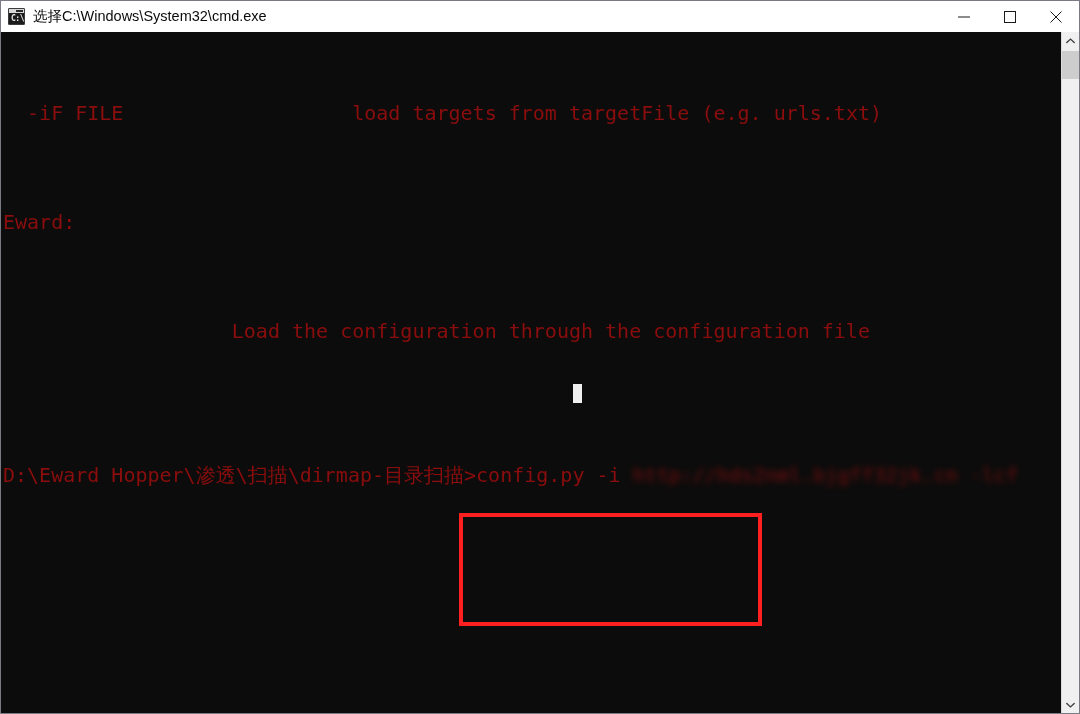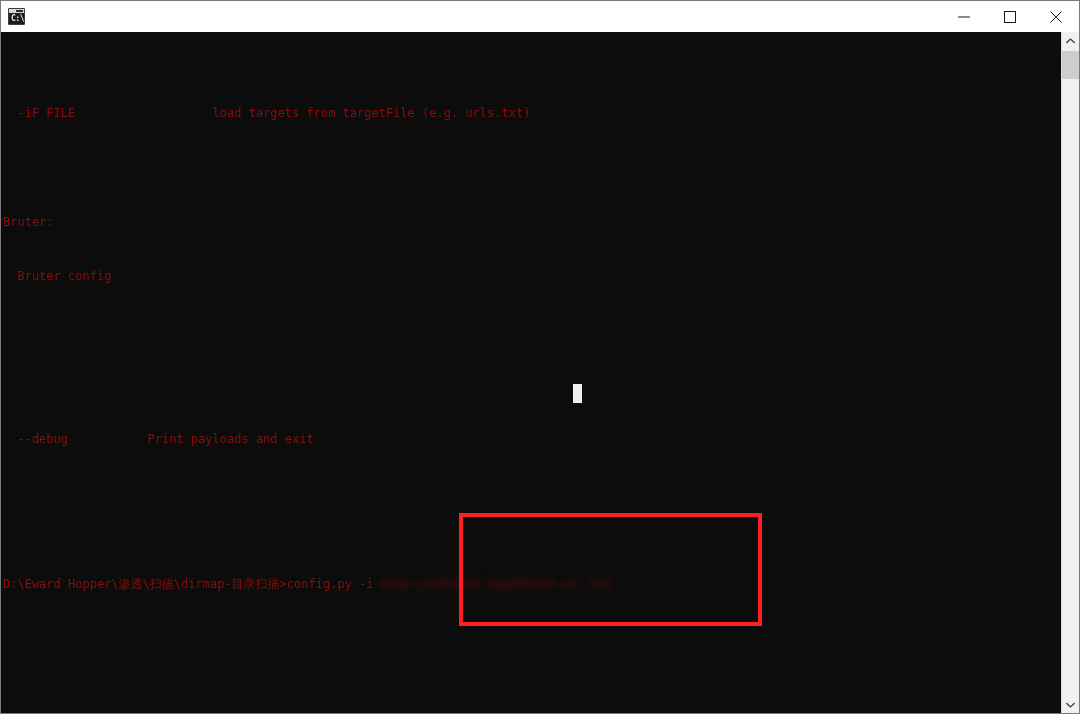--- a/index.html
+++ b/index.html
@@ -105,21 +105,21 @@
     background: #0c0c0c;
     overflow: hidden;
   }
   .term-inner {
     position: absolute;
     left: 0;
     top: 0;
     width: 1060px;
     height: 682px;
     font-family: "DejaVu Sans Mono", "Liberation Mono", monospace;
-    font-size: 12px;
+    font-size: 20px;
     line-height: 18.1px;
     white-space: pre;
     letter-spacing: 0px;
   }
   .line {
     height: 18.1px;
     white-space: pre;
     padding-left: 2px;
   }
   .red     { color: #8b0d0d; }
@@ -192,20 +192,21 @@
 </head>
 <body>
 
 <div class="window">
 
   <div class="titlebar">
     <div class="title-icon">
       <div class="bar"></div>
       <div class="glyph">C:\</div>
     </div>
+    <div class="title-text">选择C:\Windows\System32\cmd.exe</div>
 
     <div class="win-controls">
       <div class="win-btn">
         <svg width="12" height="12" viewBox="0 0 12 12">
             <rect x="0" y="5.5" width="12" height="1" fill="#1a1a1a"></rect>
           </svg>
       </div>
       <div class="win-btn">
         <svg width="12" height="12" viewBox="0 0 12 12">
             <rect x="0.5" y="0.5" width="11" height="11" fill="none" stroke="#1a1a1a" stroke-width="1"></rect>
@@ -218,25 +219,23 @@
       </div>
     </div>
   </div>
 
   <div class="terminal">
     <div class="term-inner">
 
       
       <div class="line red"><span>  -iF FILE</span><span>                   </span><span>load targets from targetFile (e.g. urls.txt)</span></div>
       <div class="line">&nbsp;</div>
-      <div class="line red">Bruter:</div>
-      <div class="line red">  Bruter config</div>
-      <div class="line">&nbsp;</div>
-      <div class="line red"><span>                   </span></div>
-      <div class="line red"><span>  --debug</span><span>           </span><span>Print payloads and exit</span></div>
+      <div class="line red">Eward:</div>
+      <div class="line">&nbsp;</div>
+      <div class="line red"><span>                   </span><span>Load the configuration through the configuration file</span></div>
       <div class="line">&nbsp;</div>
 
       
       <div class="line red"><span>D:\Eward Hopper\渗透\扫描\dirmap-目录扫描&gt;</span><span>config.py -i </span><span class="blur">http://hds2nml.bjgff32jk.cn</span><span class="blur"> -lcf</span></div>
 
       <div class="line">&nbsp;</div>
       
 
       
       

